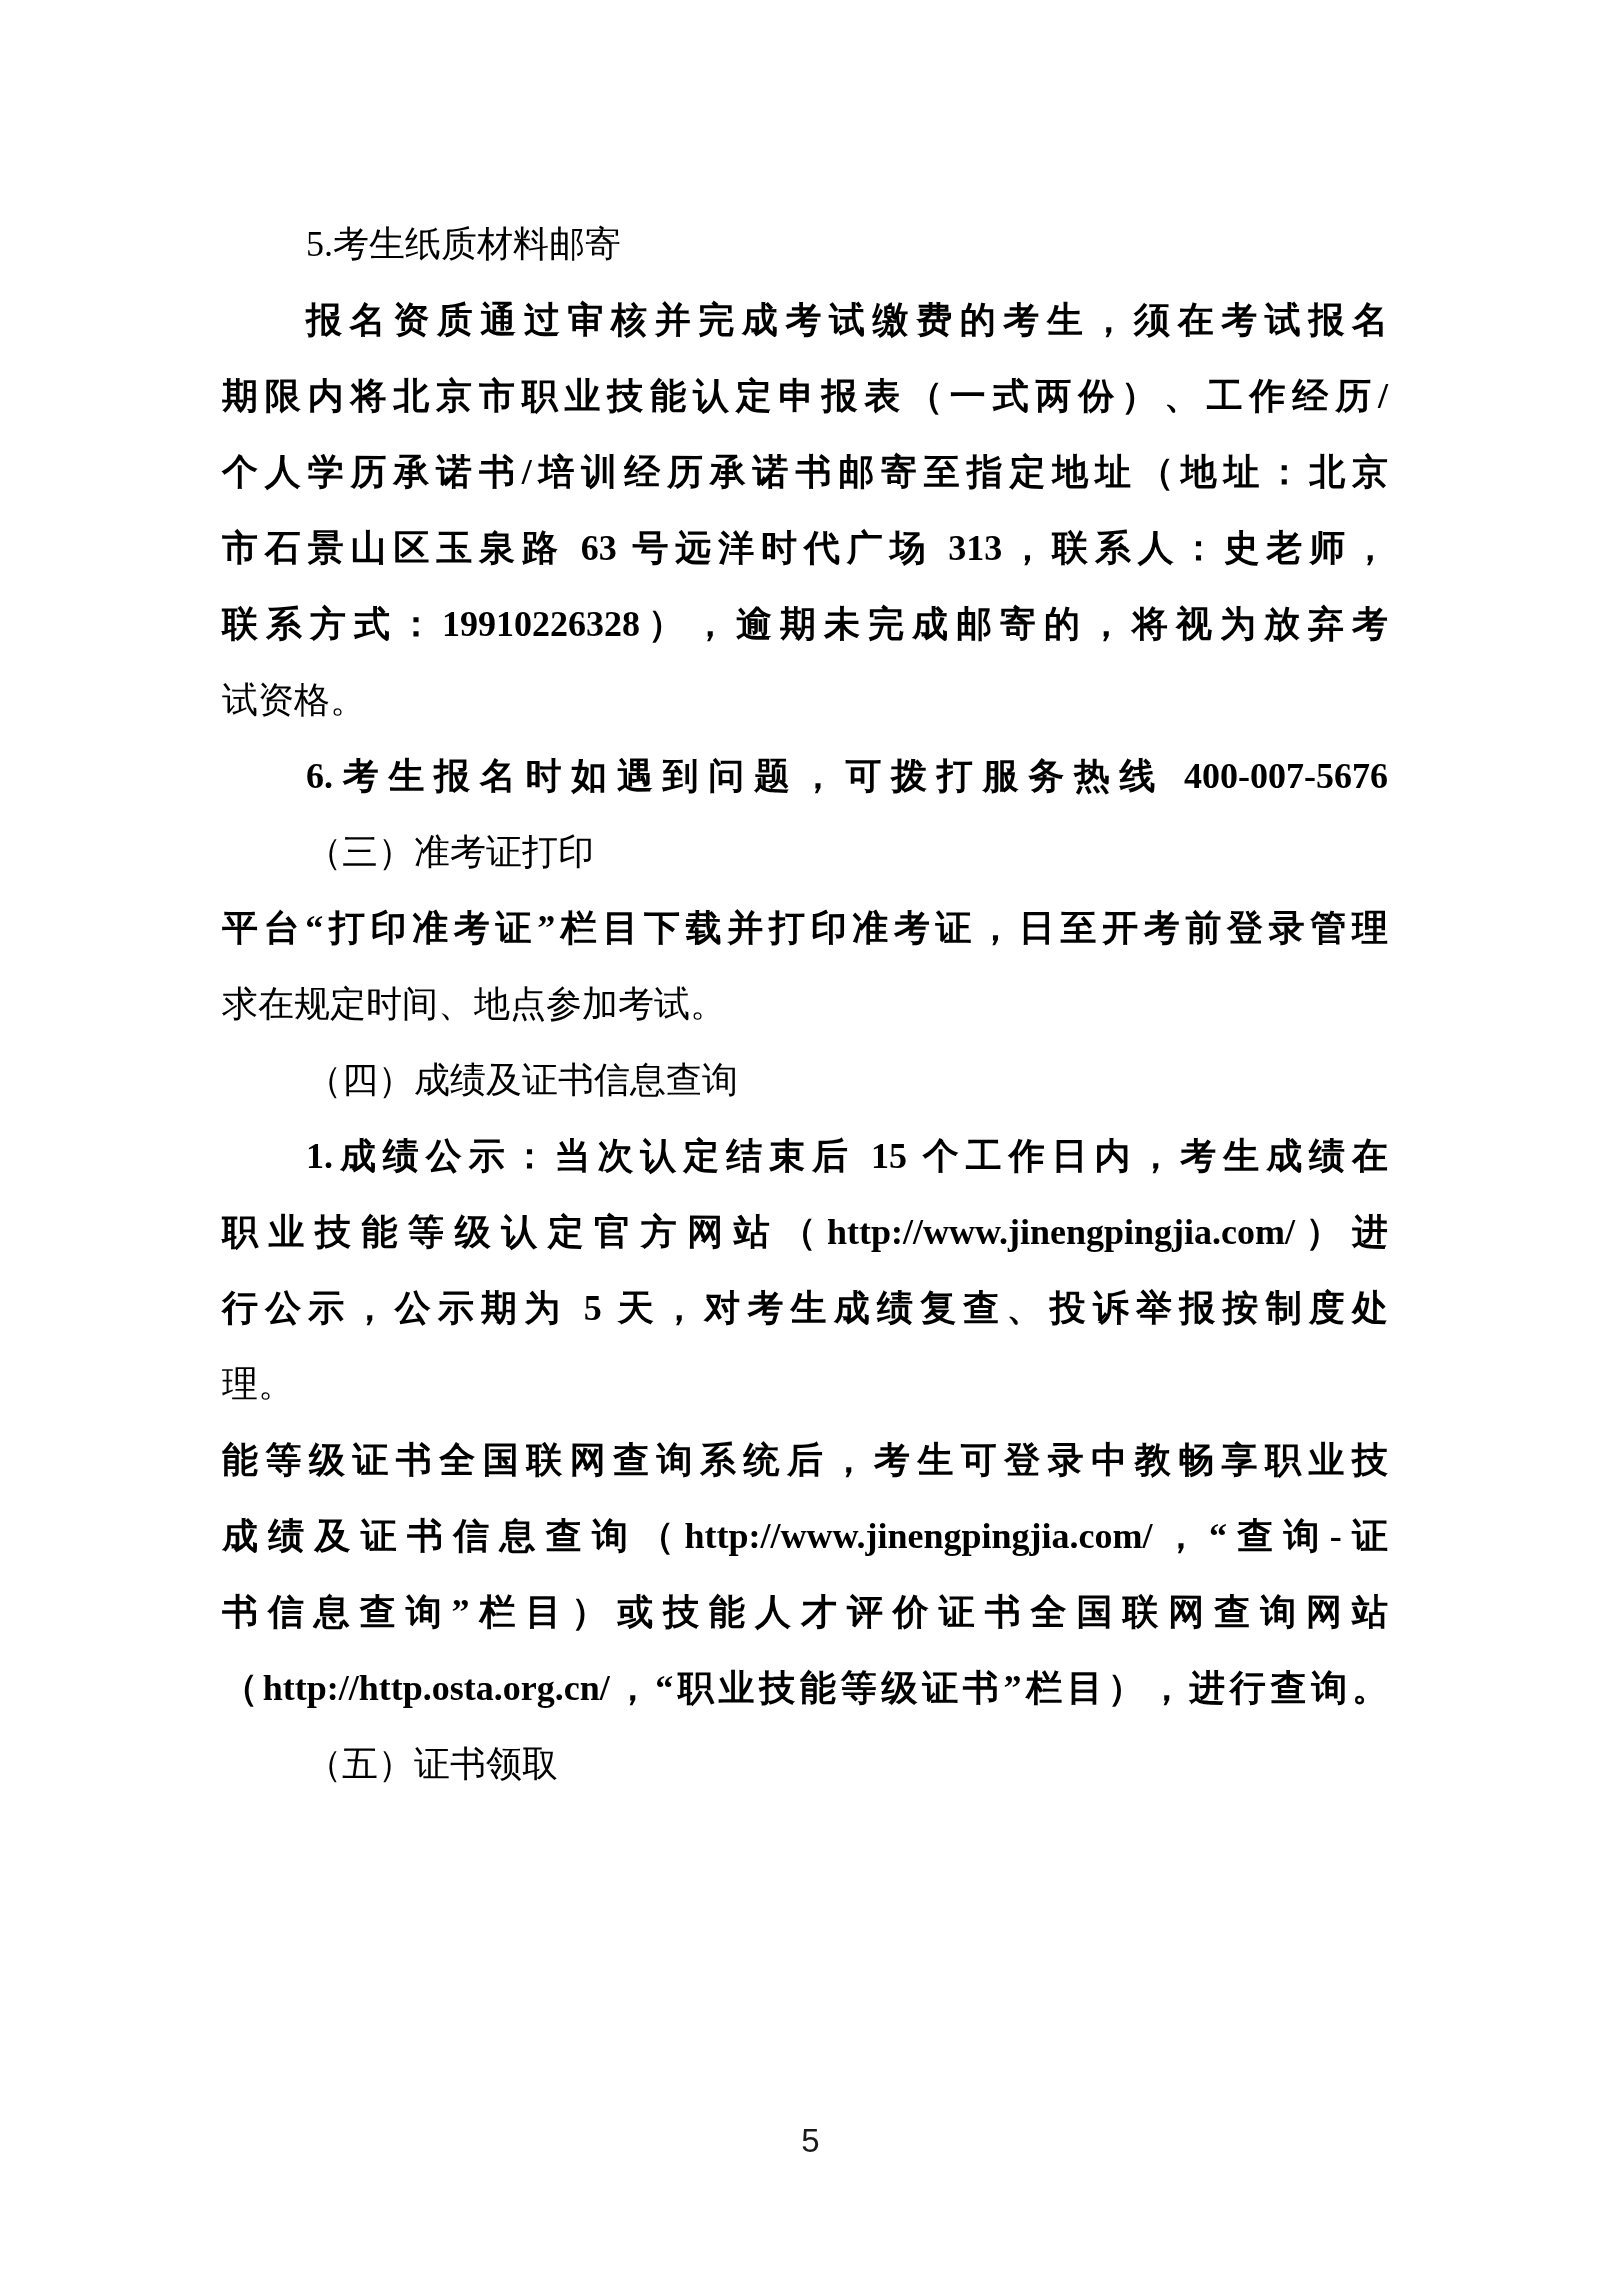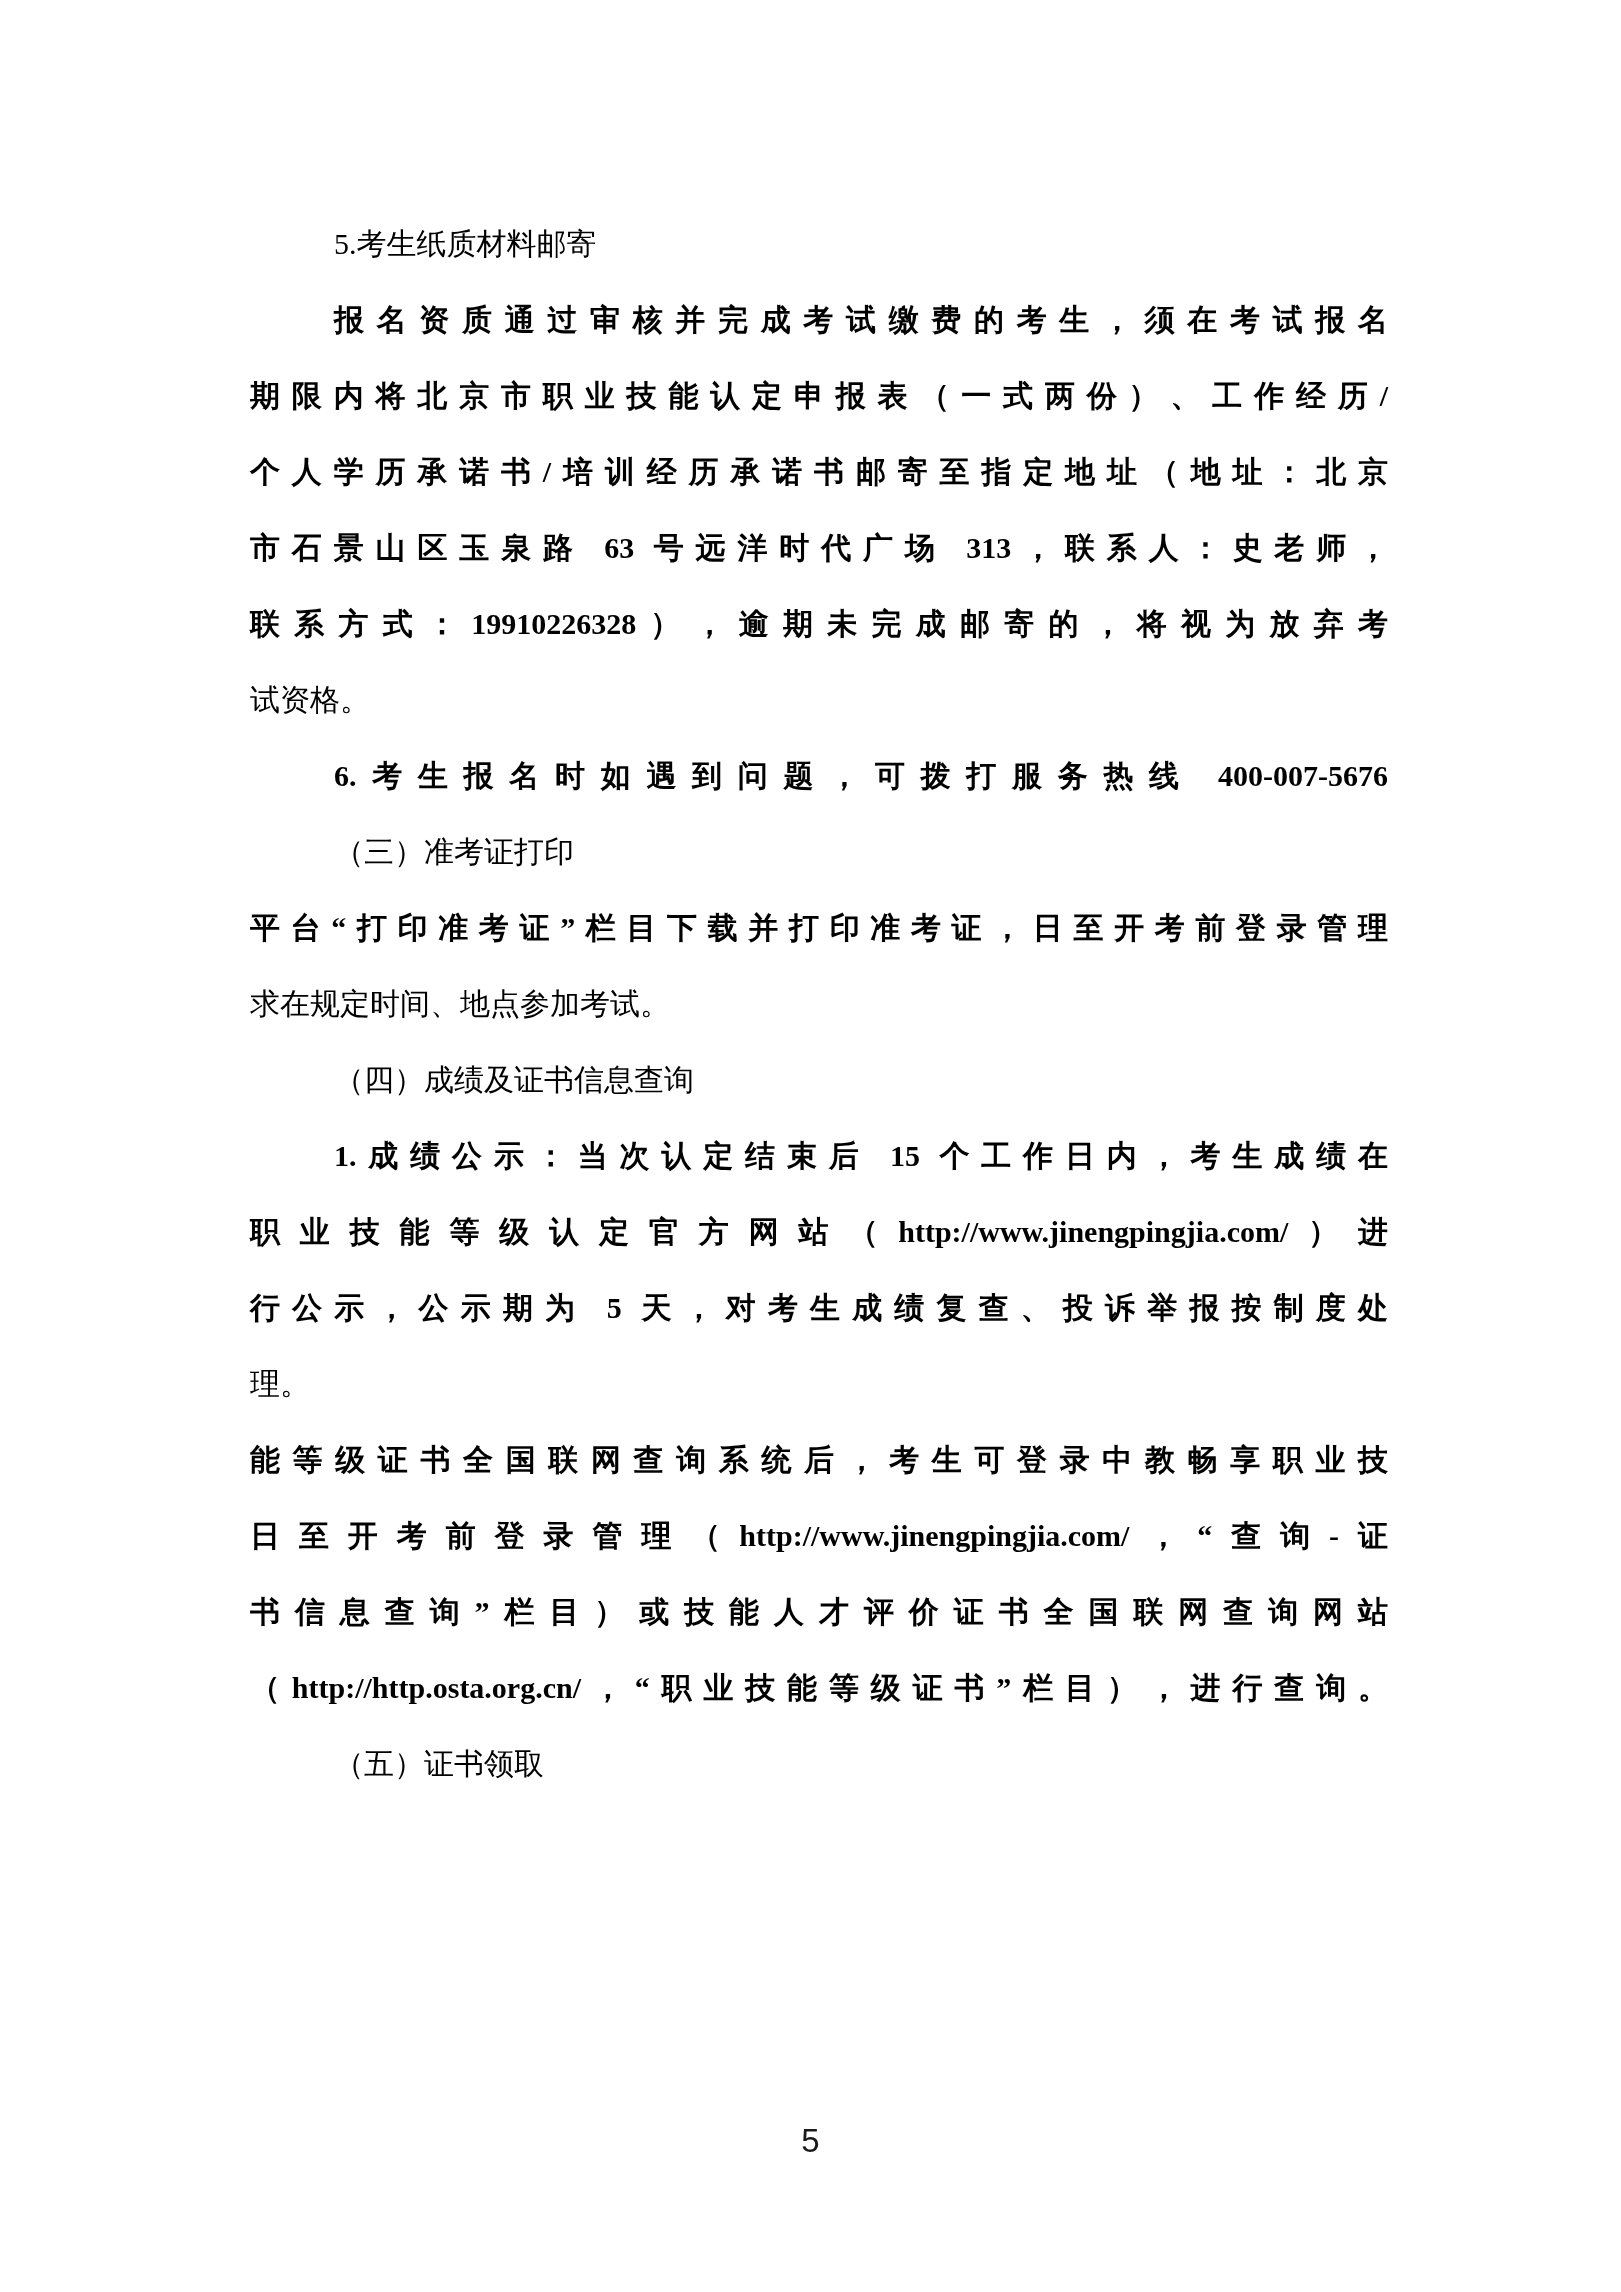--- a/index.html
+++ b/index.html
@@ -16,29 +16,28 @@
     font-family: "Liberation Serif", "DejaVu Serif", serif;
     color: #000000;
   }
   .content {
     position: absolute;
     left: 222px;
     top: 206px;
     width: 1166px;
   }
   .line {
-    font-size: 30px;
+    font-size: 36px;
     line-height: 76px;
     height: 76px;
     white-space: normal;
     text-align: left;
     text-align-last: left;
     letter-spacing: 0;
     font-weight: 400;
-    margin-left: 28px;
   }
   .line.just {
     text-align: justify;
     text-align-last: justify;
     font-weight: bold;
   }
   .line.indent {
     padding-left: 84px;
   }
   .page-number {
@@ -68,20 +67,20 @@
       <div class="line indent just">6.考生报名时如遇到问题，可拨打服务热线 400-007-5676</div>
       <div class="line indent">（三）准考证打印</div>
       <div class="line just">平台“打印准考证”栏目下载并打印准考证，日至开考前登录管理</div>
       <div class="line">求在规定时间、地点参加考试。</div>
       <div class="line indent">（四）成绩及证书信息查询</div>
       <div class="line indent just">1.成绩公示：当次认定结束后 15 个工作日内，考生成绩在</div>
       <div class="line just">职业技能等级认定官方网站（http://www.jinengpingjia.com/）进</div>
       <div class="line just">行公示，公示期为 5 天，对考生成绩复查、投诉举报按制度处</div>
       <div class="line">理。</div>
       <div class="line just">能等级证书全国联网查询系统后，考生可登录中教畅享职业技</div>
-      <div class="line just">日至开考前登录管理（http://www.jinengpingjia.com/，“查询-证</div>
+      <div class="line just">成绩及证书信息查询（http://www.jinengpingjia.com/，“查询-证</div>
       <div class="line just">书信息查询”栏目）或技能人才评价证书全国联网查询网站</div>
       <div class="line just">（http://http.osta.org.cn/，“职业技能等级证书”栏目），进行查询。</div>
       <div class="line indent">（五）证书领取</div>
     </div>
   <div class="page-number">5</div>
 </div>
 
 
 </body></html>

